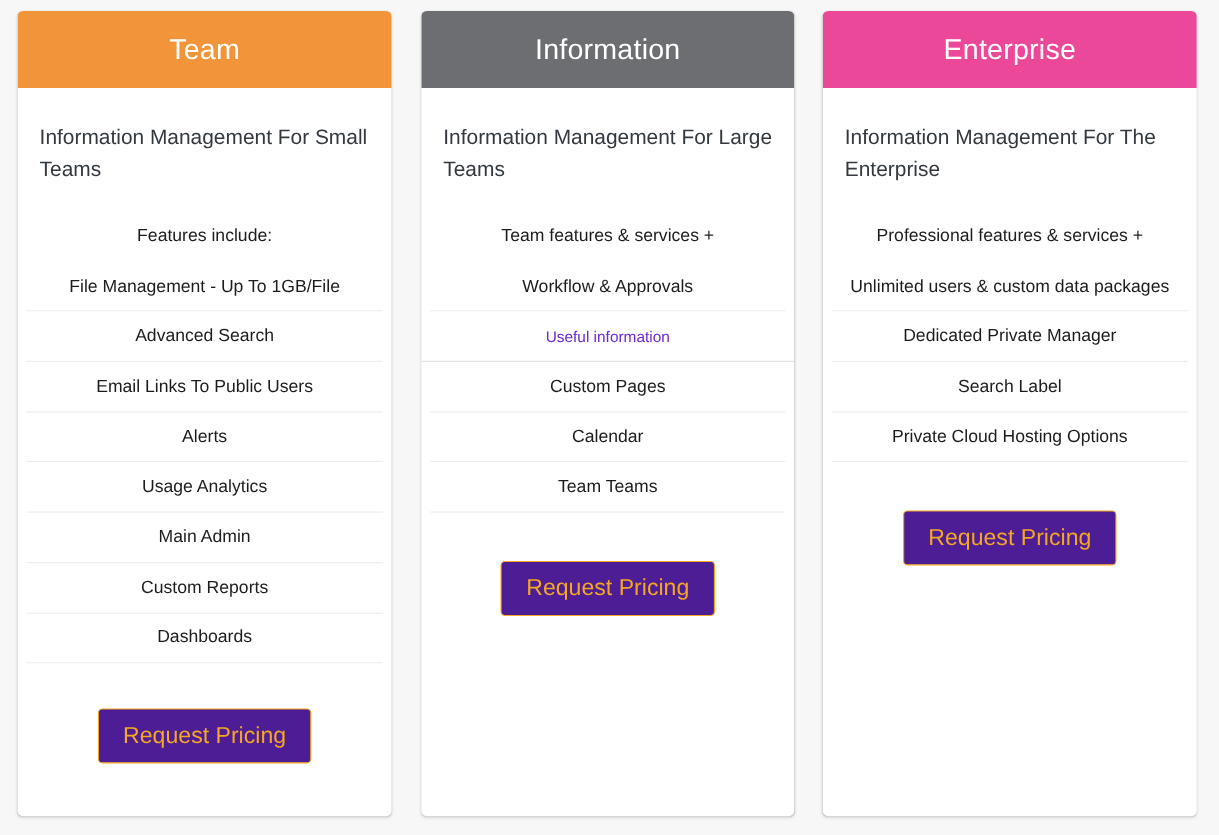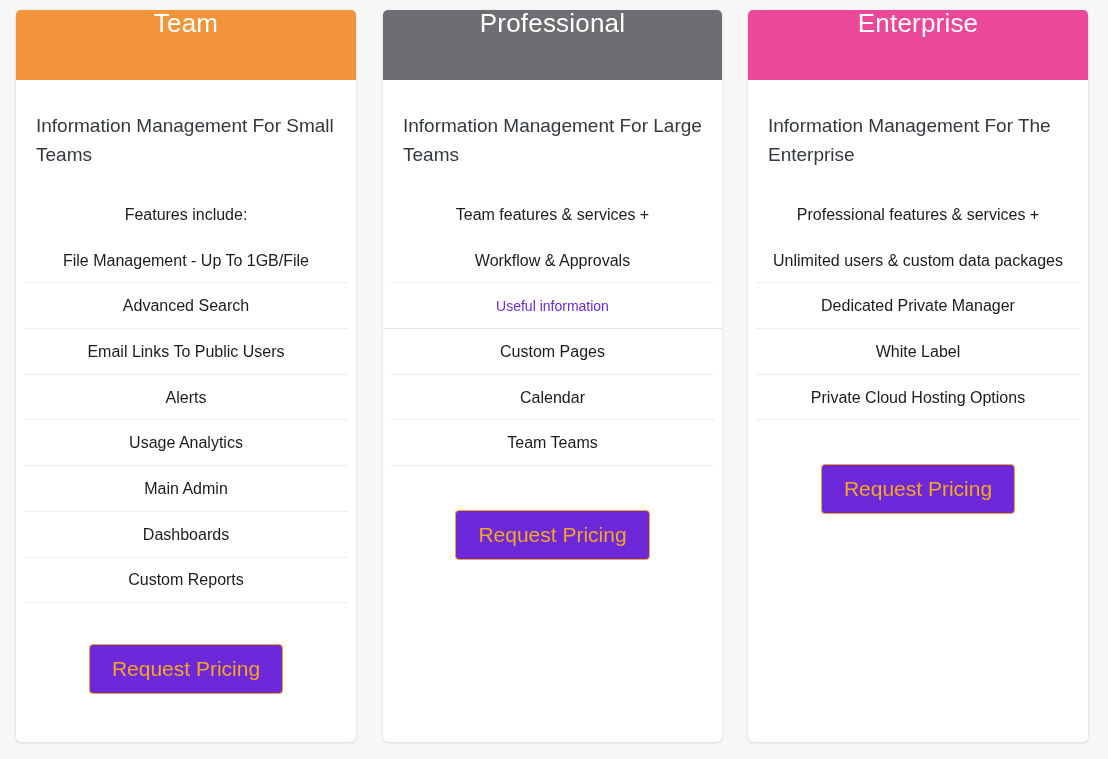--- a/index.html
+++ b/index.html
@@ -35,21 +35,21 @@
     box-sizing: border-box;
   }
   .plan-card.card-0 { left: 16px;  width: 340px; }
   .plan-card.card-1 { left: 383px; width: 339px; }
   .plan-card.card-2 { left: 748px; width: 340px; }
 
   
   .plan-header {
     height: 70px;
     display: flex;
-    align-items: flex-start;
+    align-items: center;
     justify-content: center;
     box-sizing: border-box;
   }
   .plan-header-title {
     color: #ffffff;
     font-size: 26px;
     font-weight: 400;
     letter-spacing: 0.2px;
     line-height: 1;
   }
@@ -127,21 +127,21 @@
     justify-content: center;
   }
   .cta-wrap.gap-0 { margin-top: 41px; }
   .cta-wrap.gap-1 { margin-top: 44px; }
   .cta-wrap.gap-2 { margin-top: 44px; }
 
   .cta-button {
     display: inline-block;
     border: 1px solid #f5a623;
     border-radius: 4px;
-    background: #6d28d9;
+    background: #4c1d95;
     color: #f5a623;
     font-family: "Liberation Sans", sans-serif;
     font-size: 21px;
     font-weight: 400;
     line-height: 1;
     padding: 13px 22px 14px 22px;
     cursor: pointer;
     white-space: nowrap;
   }
 </style>
@@ -156,31 +156,31 @@
       <div class="plan-body">
         <p class="plan-tagline">Information Management For Small Teams</p>
         <ul class="feature-list">
           <li class="feature-row is-lead">Features include:</li>
           <li class="feature-row has-rule">File Management - Up To 1GB/File</li>
           <li class="feature-row has-rule">Advanced Search</li>
           <li class="feature-row has-rule">Email Links To Public Users</li>
           <li class="feature-row has-rule">Alerts</li>
           <li class="feature-row has-rule">Usage Analytics</li>
           <li class="feature-row has-rule">Main Admin</li>
+          <li class="feature-row has-rule">Custom Reports</li>
           <li class="feature-row has-rule">Dashboards</li>
-          <li class="feature-row has-rule">Custom Reports</li>
         </ul>
         <div class="cta-wrap gap-0">
           <button class="cta-button">Request Pricing</button>
         </div>
       </div>
     </div>
     <div class="plan-card card-1">
       <div class="plan-header" style="background: rgb(109, 110, 113);">
-        <div class="plan-header-title" style="color: rgb(255, 255, 255);">Professional</div>
+        <div class="plan-header-title" style="color: rgb(255, 255, 255);">Information</div>
       </div>
       <div class="plan-body">
         <p class="plan-tagline">Information Management For Large Teams</p>
         <ul class="feature-list">
           <li class="feature-row is-lead">Team features &amp; services +</li>
           <li class="feature-row has-rule">Workflow &amp; Approvals</li>
           <li class="feature-row has-rule-full is-small">Useful information</li>
           <li class="feature-row has-rule">Custom Pages</li>
           <li class="feature-row has-rule">Calendar</li>
           <li class="feature-row has-rule">Team Teams</li>
@@ -193,21 +193,21 @@
     <div class="plan-card card-2">
       <div class="plan-header" style="background: #ec4899;">
         <div class="plan-header-title" style="color: rgb(255, 255, 255);">Enterprise</div>
       </div>
       <div class="plan-body">
         <p class="plan-tagline">Information Management For The Enterprise</p>
         <ul class="feature-list">
           <li class="feature-row is-lead">Professional features &amp; services +</li>
           <li class="feature-row has-rule">Unlimited users &amp; custom data packages</li>
           <li class="feature-row has-rule">Dedicated Private Manager</li>
-          <li class="feature-row has-rule">White Label</li>
+          <li class="feature-row has-rule">Search Label</li>
           <li class="feature-row has-rule">Private Cloud Hosting Options</li>
         </ul>
         <div class="cta-wrap gap-2">
           <button class="cta-button">Request Pricing</button>
         </div>
       </div>
     </div>
   </div>
 
 </body></html>

